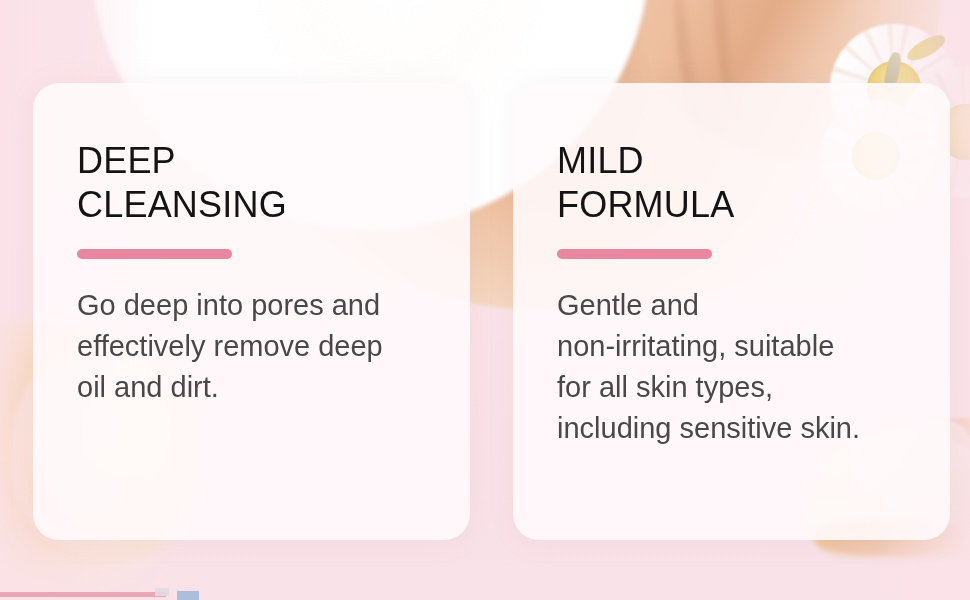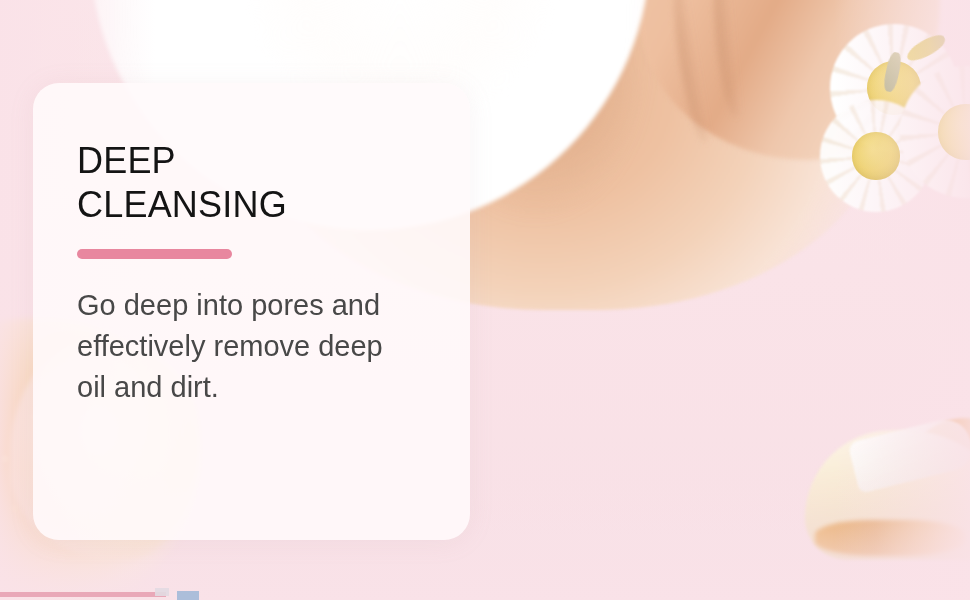--- a/index.html
+++ b/index.html
@@ -372,20 +372,29 @@
 
     <div class="card left">
       <h2 class="card-title">DEEP
 CLEANSING</h2>
       <div class="card-rule"></div>
       <p class="card-text">Go deep into pores and
 effectively remove deep
 oil and dirt.</p>
     </div>
 
+    <div class="card right">
+      <h2 class="card-title">MILD
+FORMULA</h2>
+      <div class="card-rule"></div>
+      <p class="card-text">Gentle and
+non-irritating, suitable
+for all skin types,
+including sensitive skin.</p>
+    </div>
 
   </div>
 
   <div class="bottom-strip">
     <div class="bottom-bar"></div>
     <div class="bottom-glyph-a"></div>
     <div class="bottom-glyph-b"></div>
   </div>
 
 </div>

